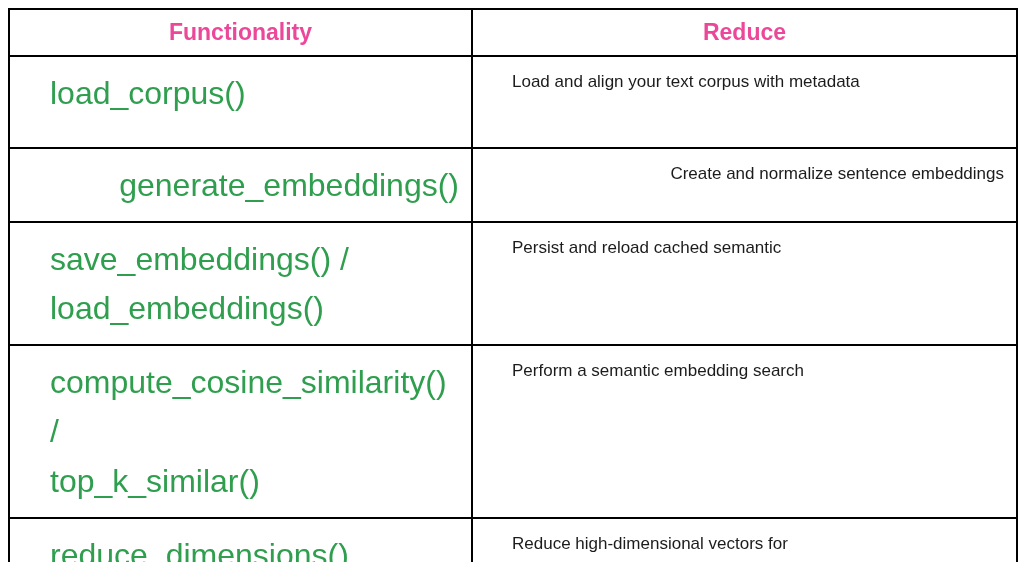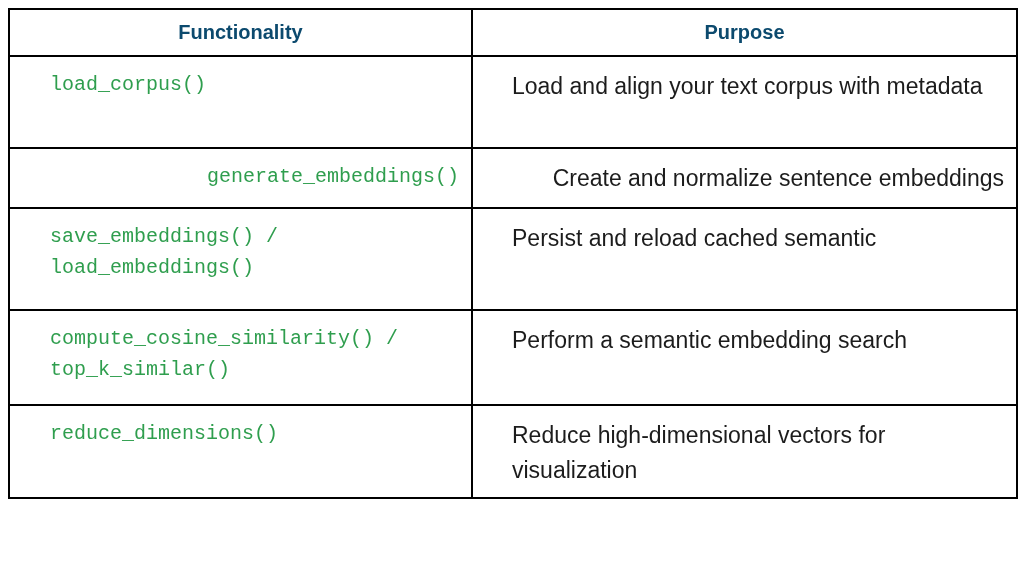--- a/index.html
+++ b/index.html
@@ -40,61 +40,61 @@
   tr.hdr { height: 47px; }
   tr.r0  { height: 92px; }
   tr.r1  { height: 61px; }
   tr.r2  { height: 60px; text-align: right; }
   tr.r3  { height: 102px; }
   tr.r4  { height: 95px; border-radius: 11px; }
   tr.r5  { height: 92px; }
 
   th.col-header {
     font-family: "Liberation Sans", sans-serif;
-    font-size: 20px;
+    font-size: 23px;
     font-weight: bold;
-    color: #0c4a6e;
+    color: #ec4899;
     text-align: center;
     vertical-align: middle;
     padding: 0;
   }
   td.cell {
     vertical-align: top;
     padding: 12px 12px 10px 12px;
   }
   td.cell-func {
-    font-family: Liberation Mono, monospace;
-    font-size: 20px;
+    font-family: Liberation Sans, sans-serif;
+    font-size: 32px;
     line-height: 1.55;
     color: var(--code-green);
     white-space: pre-line;
     padding-left: 40px;
   }
   td.cell-purp {
     font-family: "Liberation Sans", sans-serif;
-    font-size: 23px;
+    font-size: 17px;
     line-height: 1.5;
     color: var(--text-color);
     white-space: pre-line;
     padding-left: 39px;
   }
 </style>
 </head>
 <body>
 
 <div class="doc-canvas">
   <table class="func-table">
     <colgroup>
       <col class="c-func">
       <col class="c-purp">
     </colgroup>
     <thead>
       <tr class="hdr">
         <th class="col-header">Functionality</th>
-        <th class="col-header">Purpose</th>
+        <th class="col-header">Reduce</th>
       </tr>
     </thead>
     <tbody>
       <tr class="r0">
         <td class="cell cell-func">load_corpus()</td>
         <td class="cell cell-purp">Load and align your text corpus with metadata</td>
       </tr>
       <tr class="r2">
         <td class="cell cell-func">generate_embeddings()</td>
         <td class="cell cell-purp">Create and normalize sentence embeddings</td>

